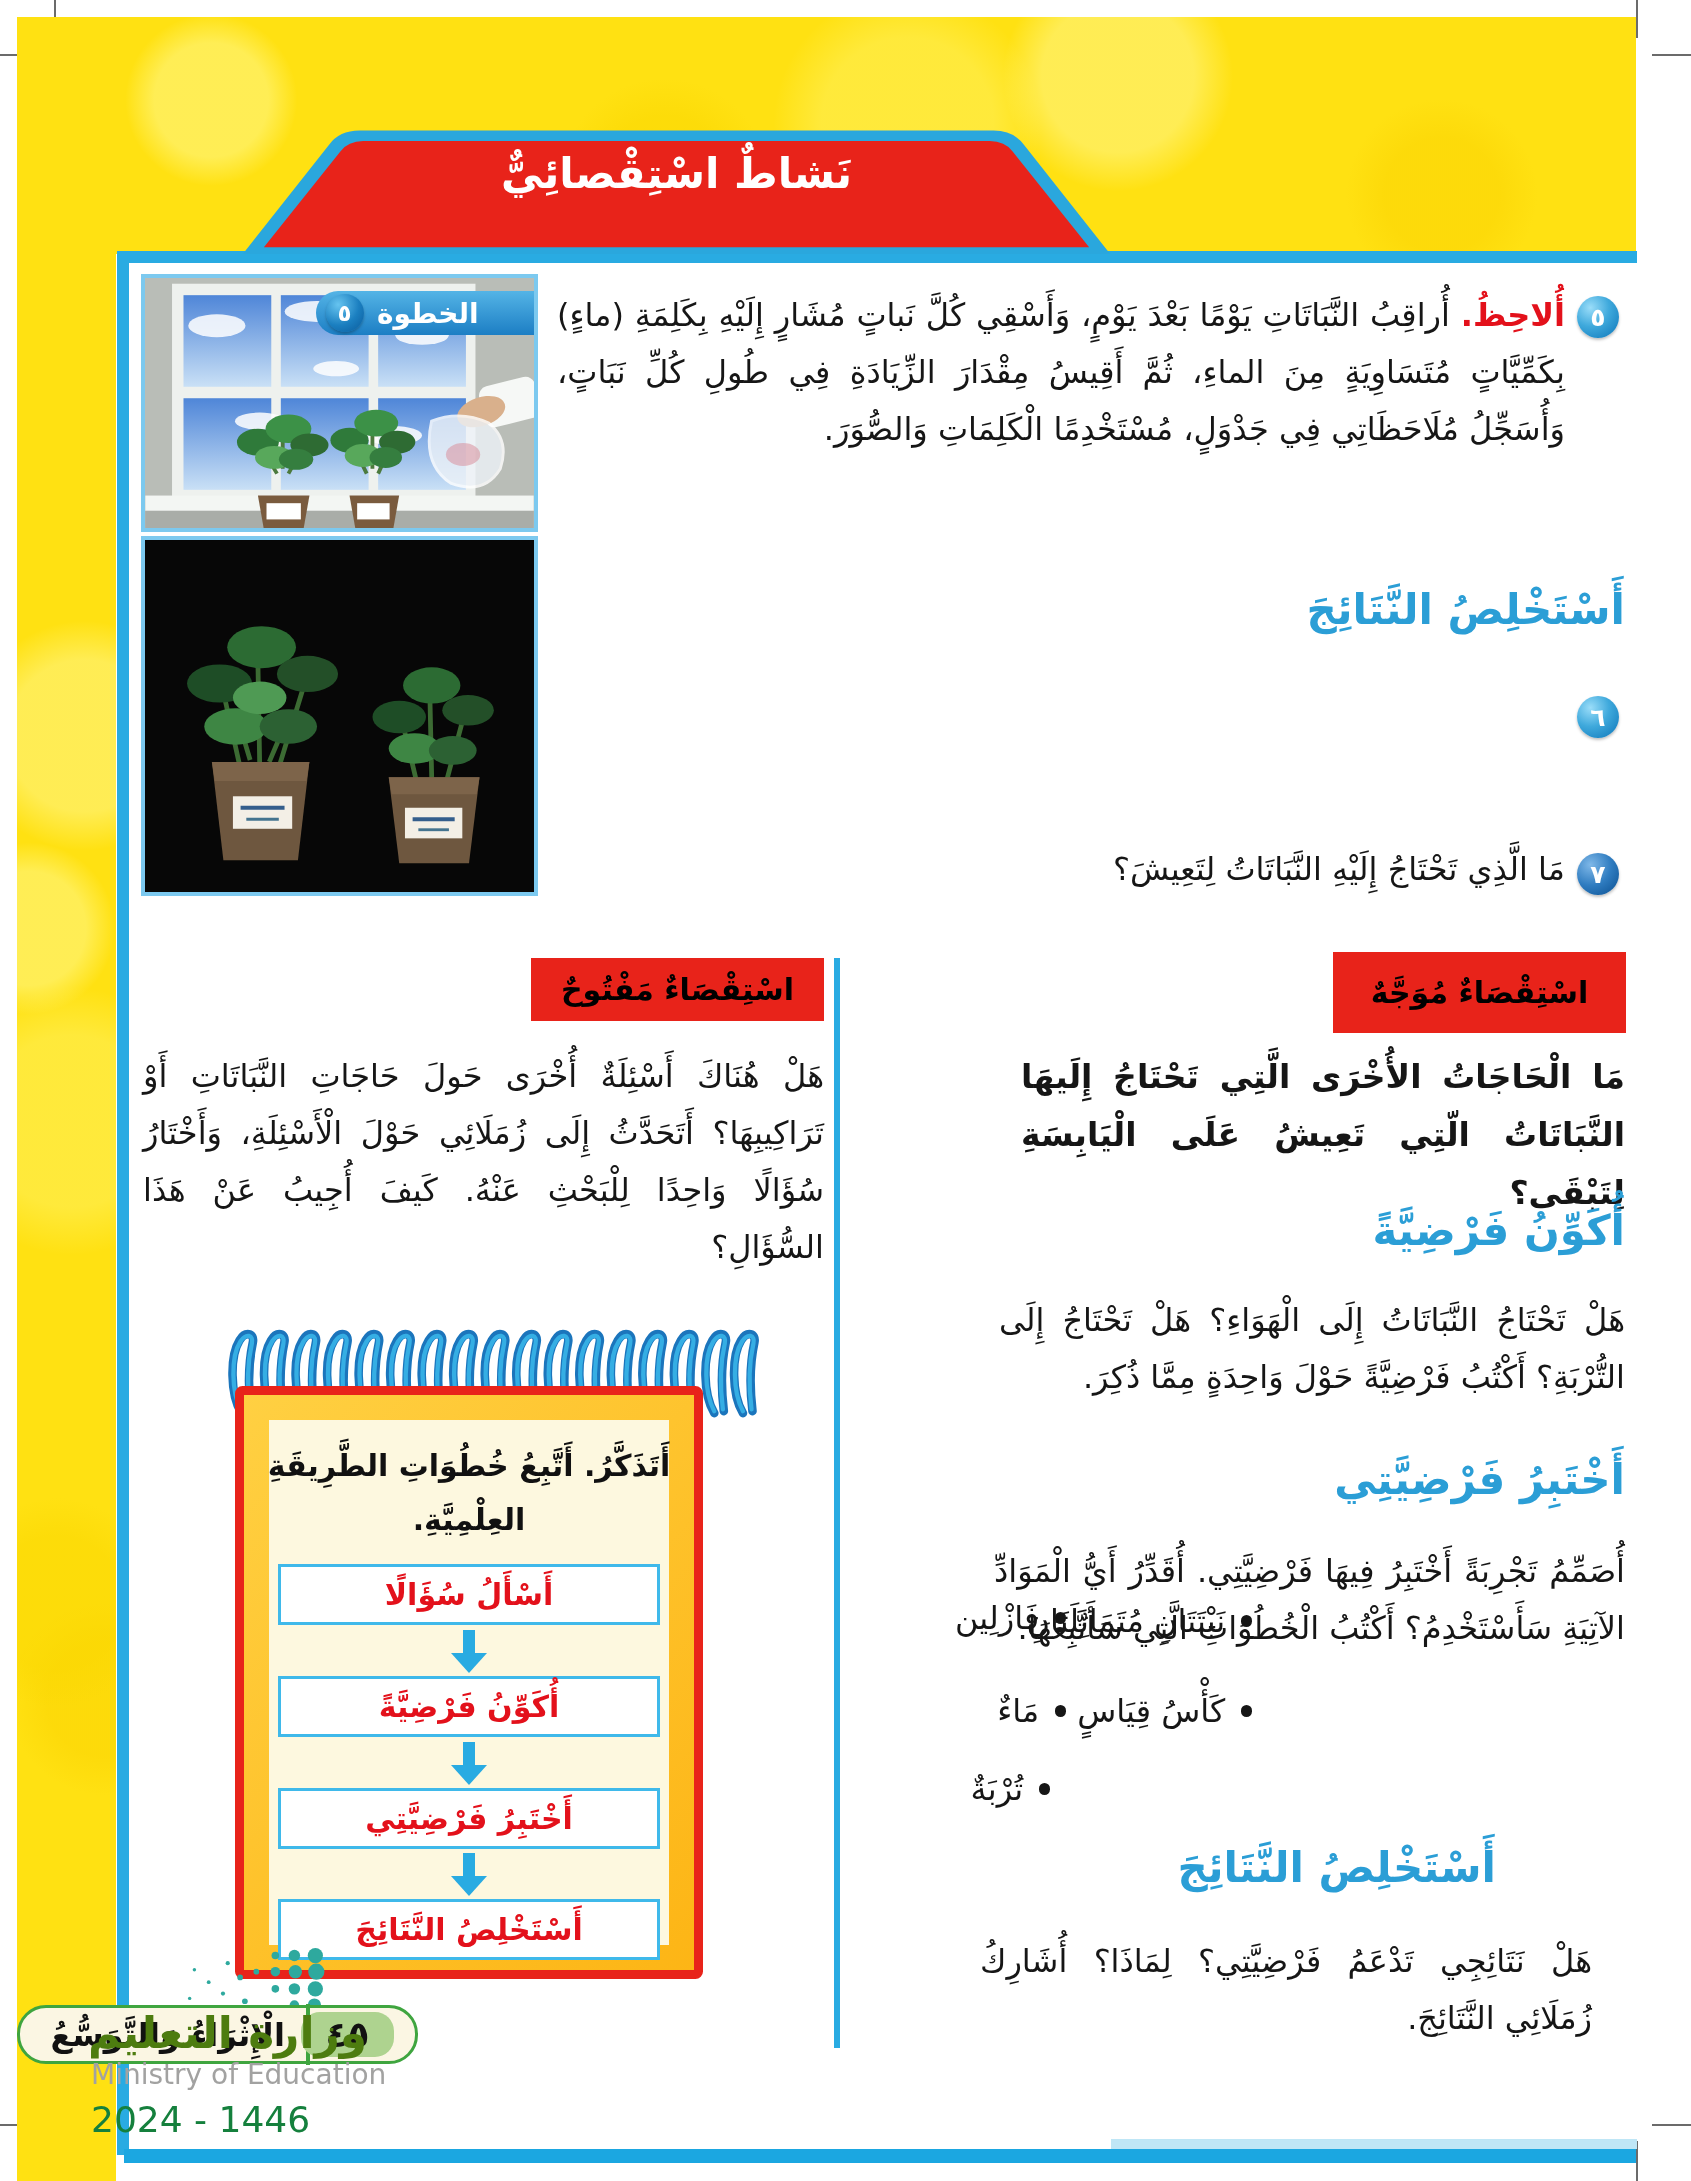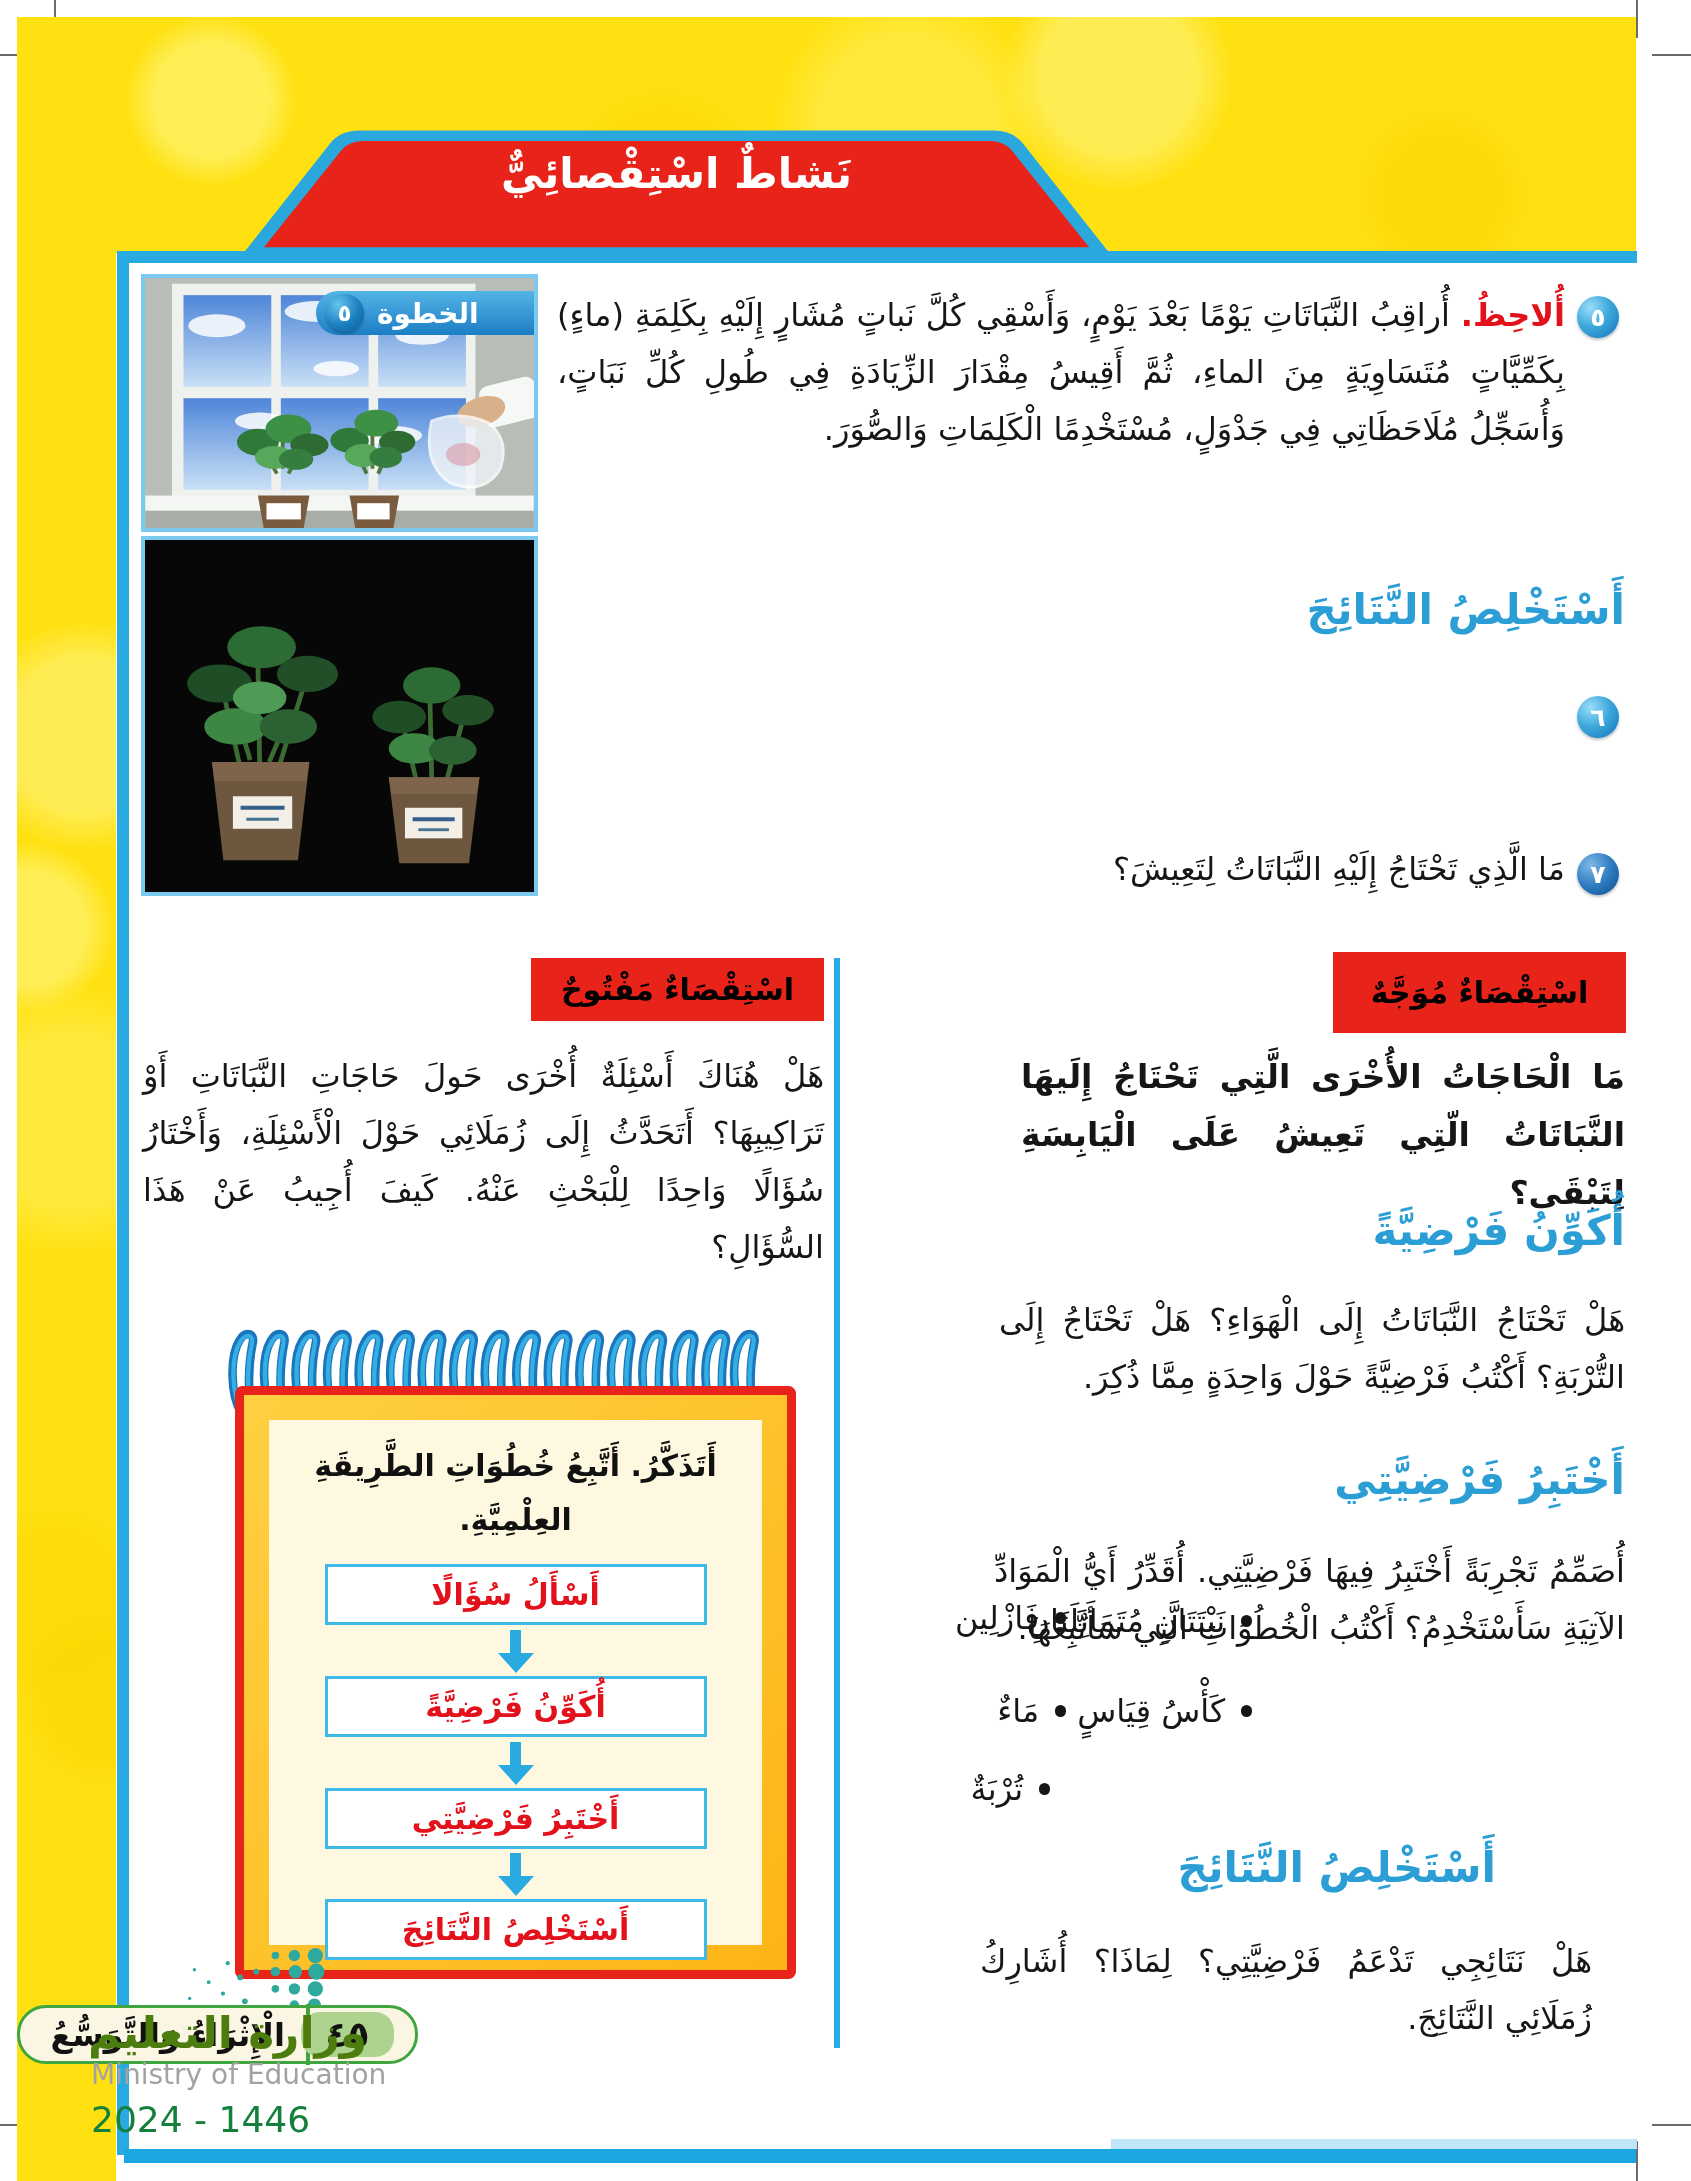--- a/index.html
+++ b/index.html
@@ -42,21 +42,21 @@
   .h-blue{color:#2b9ed6;font-size:42px;font-weight:bold;text-align:right;white-space:nowrap;}
   .red-tab{position:absolute;background:#e8231a;color:#000000;display:flex;align-items:center;justify-content:center;
       font-size:30px;font-weight:bold;direction:rtl;}
   .q-bold{font-size:33px;font-weight:bold;line-height:1.75;text-align:justify;}
   
   .mat{position:absolute;direction:rtl;font-size:32px;color:#161616;display:flex;align-items:center;gap:15.3px;}
   .mat .dot{width:11.5px;height:11.5px;border-radius:50%;background:#161616;flex:0 0 auto;}
   
   .vdiv{position:absolute;width:5.7px;background:#29abe2;}
   
-  .nb-panel{position:absolute;left:235px;top:1386px;width:561px;height:593px;box-sizing:border-box;
+  .nb-panel{position:absolute;left:235px;top:1386px;width:468px;height:593px;box-sizing:border-box;
       border:9.6px solid #e8231a;border-radius:7.6px;
       background:linear-gradient(135deg,#ffd042,#fdb515);}
   .nb-inner{position:absolute;left:25px;top:25px;right:25px;bottom:25px;background:#fdf8df;
       display:flex;flex-direction:column;align-items:center;padding-top:19px;box-sizing:border-box;}
   .nb-note{width:411px;font-size:30px;font-weight:bold;text-align:center;line-height:1.8;direction:rtl;color:#111;margin-bottom:17px;}
   .flow-box{width:382px;height:61px;box-sizing:border-box;border:3.8px solid #3fb9ea;background:#ffffff;
       display:flex;align-items:center;justify-content:center;color:#e3111b;font-size:30px;font-weight:bold;direction:rtl;flex:0 0 auto;}
   .flow-arrow{width:11.5px;height:23px;background:#29abe2;position:relative;margin:4.8px auto 23px auto;flex:0 0 auto;}
   .flow-arrow:after{content:'';position:absolute;top:100%;left:50%;transform:translateX(-50%);
       border:18px solid transparent;border-top:20px solid #29abe2;border-bottom:0;}

